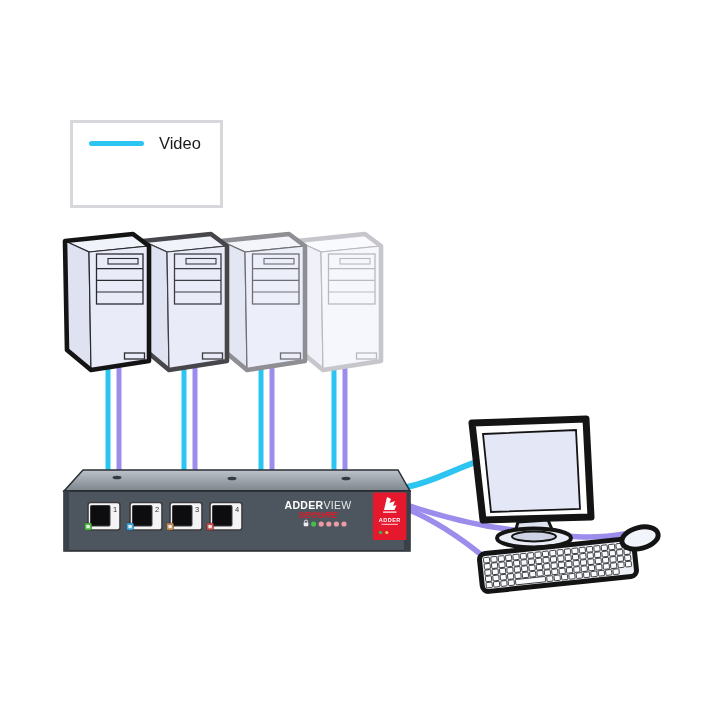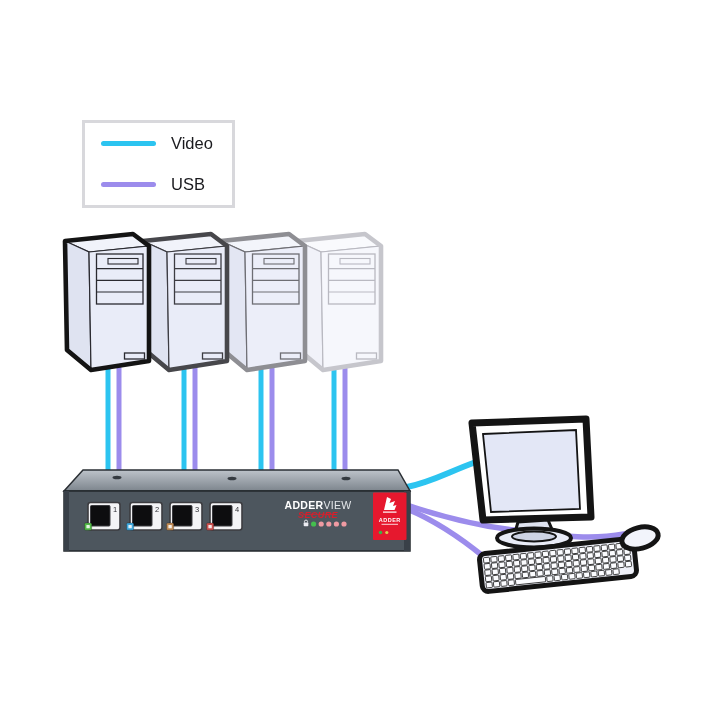--- a/index.html
+++ b/index.html
@@ -1,20 +1,20 @@
 <!DOCTYPE html>
 <html><head>
 <meta charset="utf-8">
 <title>Diagram</title>
 <style>
   html,body{margin:0;padding:0;background:#ffffff;}
   .canvas{position:relative;width:720px;height:720px;background:#ffffff;overflow:hidden;
           font-family:"Liberation Sans",sans-serif;}
   svg{position:absolute;left:0;top:0;}
-  .legend{position:absolute;left:82px;top:120px;width:153px;height:88px;
+  .legend{position:absolute;left:70px;top:120px;width:153px;height:88px;
           background:#ffffff;border:3px solid #d8d8dc;box-sizing:border-box;}
   .legend-row{display:flex;align-items:center;height:41px;}
   .swatch{width:55px;height:5px;border-radius:3px;margin-left:16px;background:#ccc;}
   .legend-label{margin-left:15px;font-size:16.5px;color:#1a1a1e;}
   svg text{font-family:"Liberation Sans",sans-serif;}
 </style>
 </head>
 <body>
 
 <div class="canvas">
@@ -272,19 +272,15 @@
     <g>
       <ellipse cx="640" cy="538" rx="18.5" ry="10.5" transform="rotate(-14 640 538)" fill="#f2f4fb" stroke="#141414" stroke-width="5"></ellipse>
     </g>
   </svg>
 
   <div class="legend">
     <div class="legend-row">
       <span class="swatch" style="background: rgb(44, 196, 240);"></span>
       <span class="legend-label">Video</span>
     </div>
-    <div class="legend-row">
-      <span class="swatch" style="background: rgb(156, 140, 236);"></span>
-      <span class="legend-label">USB</span>
-    </div>
   </div>
 
 </div>
 
 </body></html>

